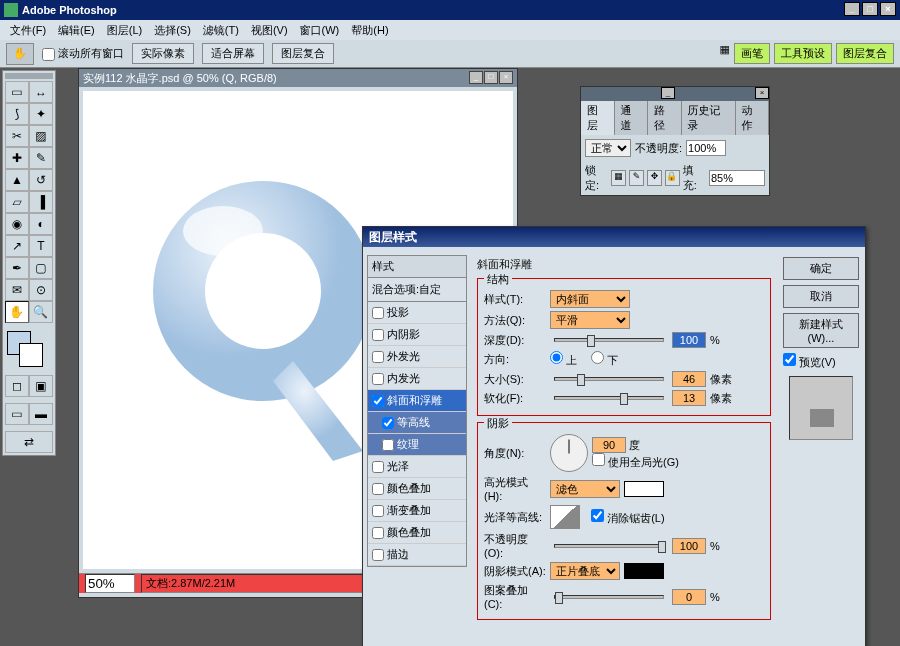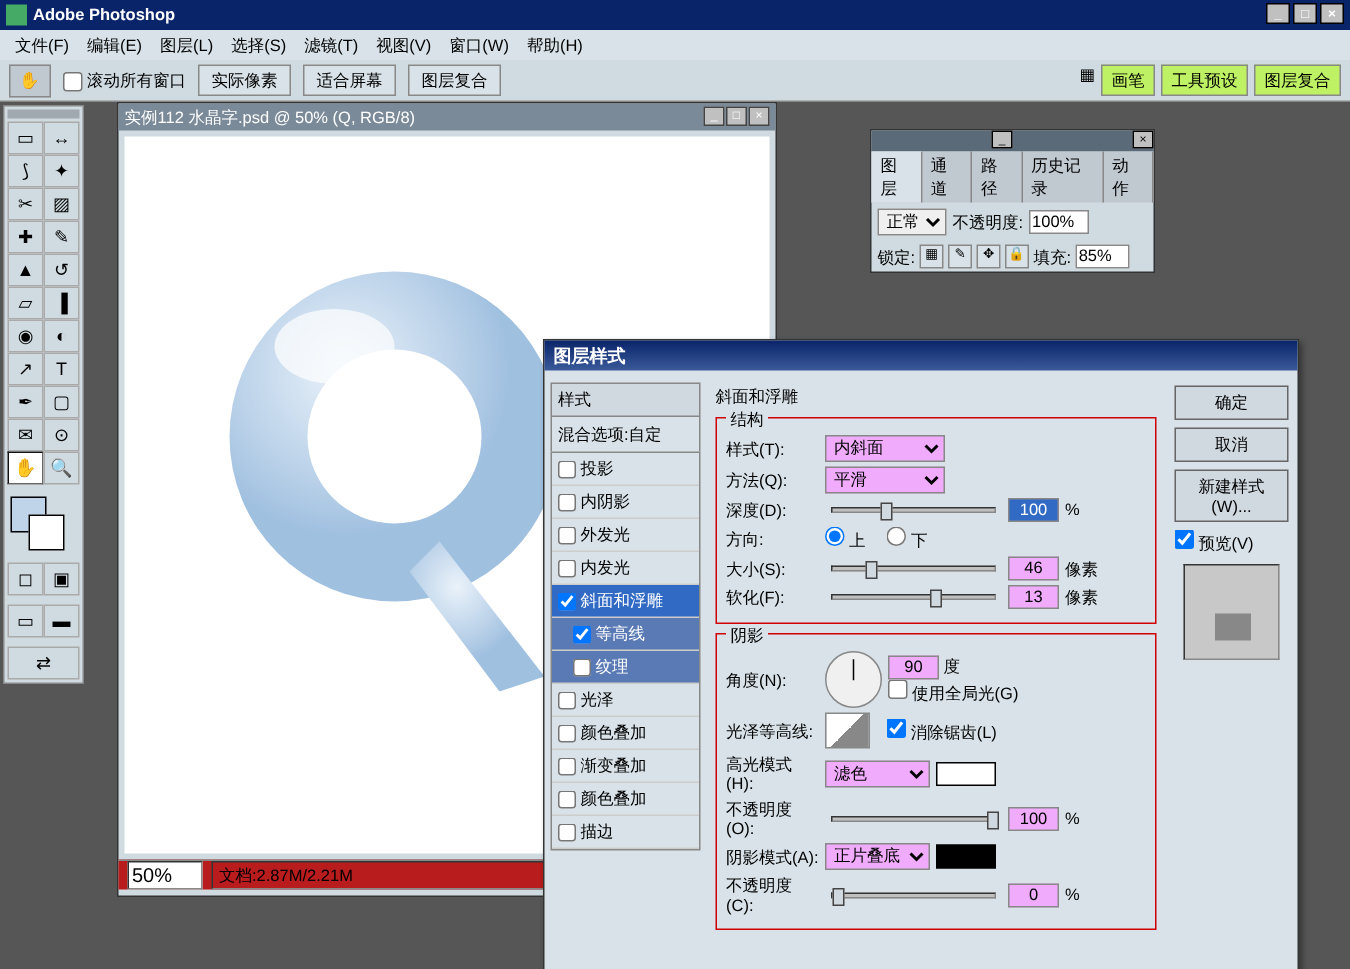--- a/index.html
+++ b/index.html
@@ -38,21 +38,21 @@
 .minirow { display: flex; margin-top: 6px; }
 
 
 .docwin { position: absolute; left: 78px; top: 0; width: 440px; height: 530px; background: #d0dbe1; border: 1px solid #333; }
 .docwin .dtitle { height: 18px; background: #7a8a98; color: #fff; font-size: 11px; padding: 2px 4px; display: flex; justify-content: space-between; }
 .docwin .dbtns { display: flex; gap: 1px; }
 .docwin .dbtn { width: 14px; height: 13px; background: #c0c0c0; border: 1px solid #444; font-size: 8px; text-align: center; }
 .canvas { background: #fff; margin: 4px; height: 478px; position: relative; overflow: hidden; }
 .qletter { position: absolute; left: 60px; top: 70px; width: 240px; height: 300px; }
 .qletter svg { width: 100%; height: 100%; }
-.statusbar { height: 20px; background: #b91c1c; border-top: 1px solid #888; display: flex; align-items: center; font-size: 11px; }
+.statusbar { height: 20px; background: #ef4444; border-top: 1px solid #888; display: flex; align-items: center; font-size: 11px; }
 .statusbar .zoom { width: 50px; padding: 1px 2px; border: 1px inset #888; background: #fff; margin: 0 6px; }
 .statusbar .info { flex: 1; padding: 1px 4px; border: 1px inset #888; margin-right: 4px; }
 
 
 .layers { position: absolute; right: 130px; top: 18px; width: 190px; background: #d0dbe1; border: 1px solid #333; }
 .layers .ptitle { height: 14px; background: #5a6a78; display: flex; }
 .layers .pclose { width: 14px; height: 12px; background: #c0c0c0; border: 1px solid #000; margin-left: auto; font-size: 8px; text-align: center; }
 .layers .tabs { display: flex; font-size: 11px; background: #c0c8d0; }
 .layers .tab { padding: 2px 6px; border-right: 1px solid #888; }
 .layers .tab.active { background: #d8e2e8; }
@@ -73,21 +73,21 @@
 .lsitem.active { background: #316ac5; color: #fff; }
 .lsitem.sub { background: #5a7ab5; color: #fff; padding-left: 14px; }
 .lsitem input { width: 12px; height: 12px; }
 
 .lsmid { flex: 1; padding: 8px 6px; font-size: 11px; }
 .fieldset { border: 1px solid #888; padding: 8px 6px 6px; margin-bottom: 6px; position: relative; }
 .fieldset.red { border: 1px solid #d00000; }
 .fieldset .legend { position: absolute; top: -7px; left: 6px; background: #d8e2e8; padding: 0 3px; font-size: 11px; }
 .frow { display: flex; align-items: center; margin: 3px 0; gap: 4px; }
 .frow .lbl { width: 62px; }
-.frow select, .frow input[type=text] { font-size: 11px; padding: 1px; border: 1px solid #888; background: #f0abfc; }
+.frow select, .frow input[type=text] { font-size: 11px; padding: 1px; border: 1px solid #888; background: #fdba74; }
 .frow input[type=text] { width: 34px; text-align: center; }
 .slider { flex: 1; height: 4px; background: #c0c0c0; border: 1px inset #888; position: relative; margin: 0 4px; max-width: 110px; }
 .slider .thumb { position: absolute; top: -4px; width: 8px; height: 12px; background: #d0d8e0; border: 1px solid #444; }
 .anglewheel { width: 38px; height: 38px; border: 1px solid #888; border-radius: 50%; background: #f0f0f0; position: relative; }
 .anglewheel .needle { position: absolute; left: 50%; top: 50%; width: 14px; height: 1px; background: #000; transform-origin: left; transform: rotate(-90deg); }
 .swatch { width: 40px; height: 16px; border: 1px solid #000; }
 .contour { width: 30px; height: 24px; border: 1px solid #888; background: linear-gradient(135deg, #fff 50%, #888 50%); }
 
 .lsright { width: 88px; padding: 10px 6px; }
 .lsright .btn { display: block; width: 100%; padding: 3px 4px; margin-bottom: 5px; font-size: 11px; background: #d0d8e0; border: 1px solid #666; text-align: center; }
@@ -248,21 +248,21 @@
       <span>不透明度:</span>
       <input type="text" style="width: 40px;" value="100%">
     </div>
     <div class="lockrow">
       <span>锁定:</span>
       <div class="lockbtn">▦</div>
       <div class="lockbtn">✎</div>
       <div class="lockbtn">✥</div>
       <div class="lockbtn">🔒</div>
       <span>填充:</span>
-      <input type="text" style="width: 36px;" value="85%">
+      <input type="text" style="width: 56px;" value="85%">
     </div>
   </div>
 
   <div class="lsdialog">
     <div class="dlgtitle">图层样式</div>
     <div class="body">
       <div class="lsleft">
         <div class="secttl">样式</div>
         <div class="blend">混合选项:自定</div>
         <div class="lslist">
@@ -361,41 +361,41 @@
           <div class="frow">
             <span class="lbl">角度(N):</span>
             <div class="anglewheel">
                 <div class="needle"></div>
               </div>
             <div>
               <input type="text" value="90" style=""> <span>度</span><br>
               <label><input type="checkbox" style=""> <span>使用全局光(G)</span></label>
             </div>
           </div>
-          <div class="frow"><span class="lbl">光泽等高线:</span><div class="contour"></div>&nbsp;<label><input type="checkbox" checked="" style=""> <span>消除锯齿(L)</span></label></div>
           <div class="frow">
               <span class="lbl">高光模式(H):</span>
               <select style="width:70px"><option>滤色</option></select>
               <div class="swatch" style="background:#fff"></div>
             </div>
+          <div class="frow"><span class="lbl">光泽等高线:</span><div class="contour"></div>&nbsp;<label><input type="checkbox" checked="" style=""> <span>消除锯齿(L)</span></label></div>
           <div class="frow">
               <span class="lbl">不透明度(O):</span>
               <div class="slider">
                 <div class="thumb" style="left:95%"></div>
               </div>
               <input type="text" value="100" style="">
               <span>%</span>
             </div>
           <div class="frow">
               <span class="lbl">阴影模式(A):</span>
               <select style="width:70px"><option>正片叠底</option></select>
               <div class="swatch" style="background:#000"></div>
             </div>
           <div class="frow">
-              <span class="lbl">不透明度(C):</span>
+              <span class="lbl">图案叠加(C):</span>
               <div class="slider">
                 <div class="thumb" style="left:0%"></div>
               </div>
               <input type="text" value="0" style="">
               <span>%</span>
             </div>
         </div>
       </div>
 
       <div class="lsright">

